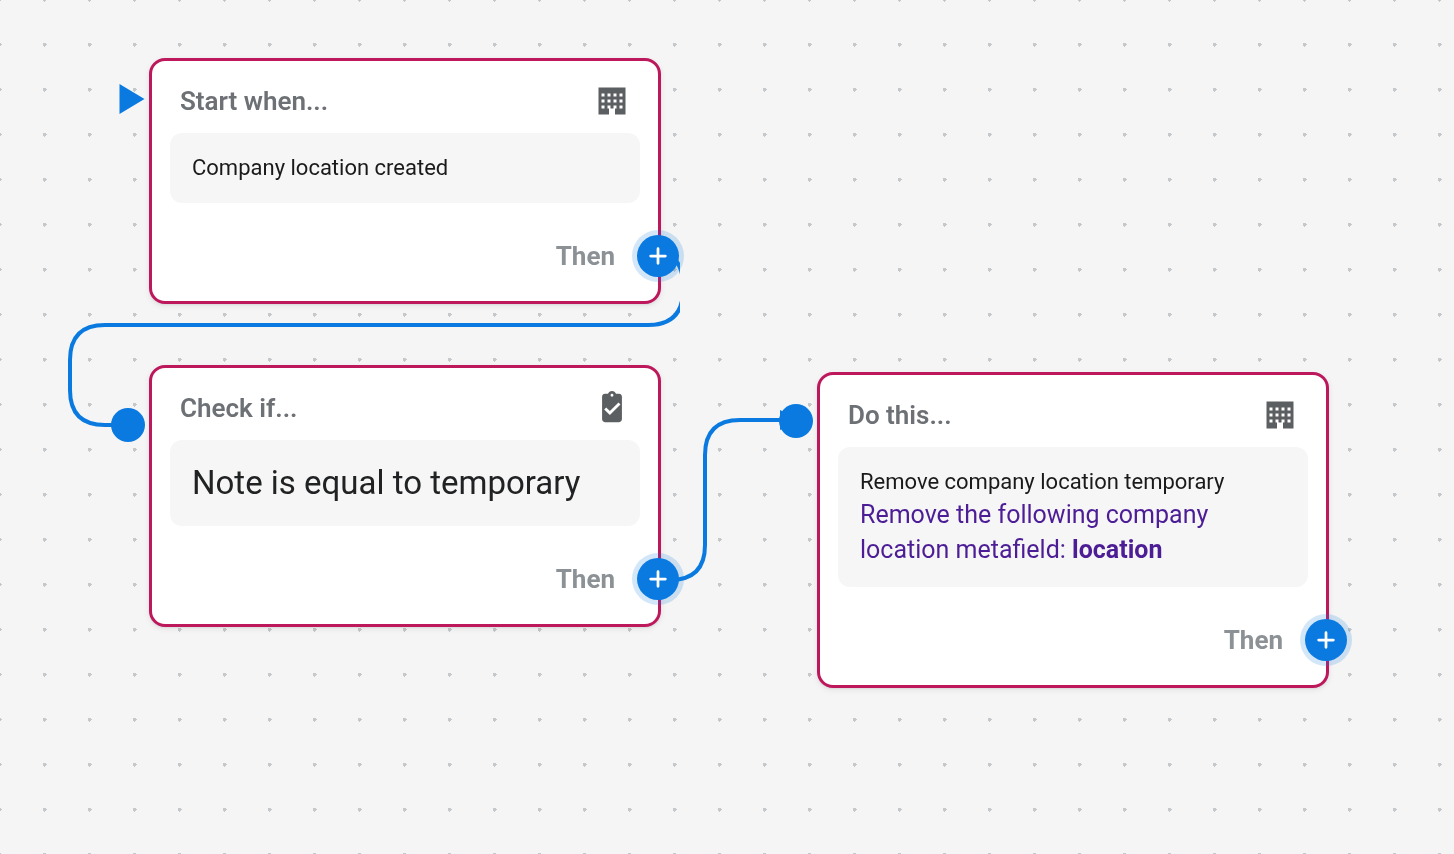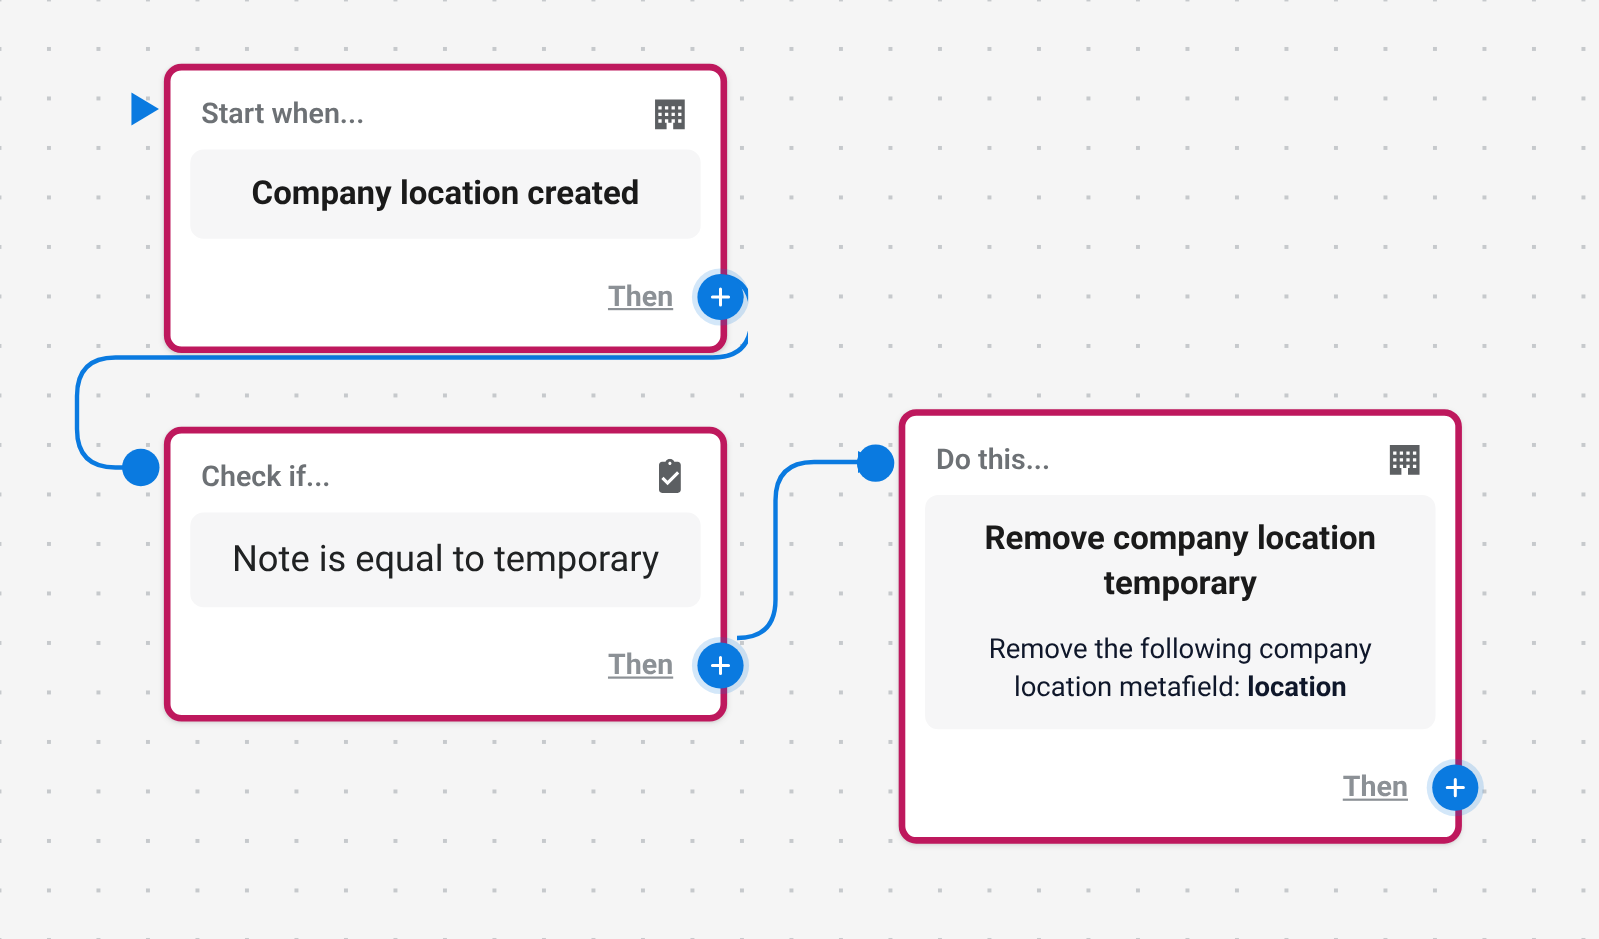--- a/index.html
+++ b/index.html
@@ -28,22 +28,21 @@
     .canvas {
       position: absolute;
       inset: 0;
     }
     
     .card {
       position: absolute;
       background: #ffffff;
       border-radius: 16px;
       box-shadow: 0 2px 6px rgba(0,0,0,0.08), 0 1px 2px rgba(0,0,0,0.06);
-      border: 6px solid #be185d;
-      text-align: center;
+      border: 3px solid #be185d;
     }
     
     .card-header {
       display: flex;
       align-items: center;
       justify-content: space-between;
       padding: 22px 28px 14px 28px;
     }
     
     .card-title {
@@ -62,38 +61,38 @@
     }
     
     .card-body {
       margin: 0 18px 18px 18px;
       background: #f6f6f7;
       border-radius: 12px;
       padding: 20px 22px;
     }
     
     .card-body-title {
-      font-size: 30px;
-      font-weight: 700;
+      font-size: 22px;
+      font-weight: 400;
       color: #1a1a1a;
       line-height: 1.35;
     }
     
     .card-body-text {
       font-size: 33px;
       color: #202223;
       line-height: 1.4;
       font-weight: 400;
     }
     
     .card-body-desc {
       font-size: 25px;
-      color: #0f172a;
+      color: #4c1d95;
       line-height: 1.4;
-      margin-top: 22px;
+      margin-top: 0;
     }
     
     .card-body-desc .bold {
       font-weight: 700;
     }
     
     .card-footer {
       display: flex;
       flex-direction: column;
       align-items: flex-end;
@@ -107,21 +106,20 @@
       align-items: center;
       gap: 14px;
       padding-right: 0;
     }
     
     .then-label, .otherwise-label {
       color: #8c9196;
       font-size: 26px;
       font-weight: 700;
       padding-right: 8px;
-      text-decoration: underline;
     }
     
     .add-button {
       width: 42px;
       height: 42px;
       border-radius: 50%;
       background: #0a7ae0;
       display: flex;
       align-items: center;
       justify-content: center;
@@ -208,21 +206,21 @@
           <svg viewBox="0 0 24 24">
               <path d="M12 4v16M4 12h16" stroke="#fff" stroke-width="3" stroke-linecap="round"></path>
             </svg>
         </div>
       </div>
     </div>
   </div>
 
   <div class="node-marker" style="left:111px; top:408px;"></div>
 
-  <div class="card" style="left:149px; top:388px; width:512px;">
+  <div class="card" style="left:149px; top:365px; width:512px;">
     <div class="card-header">
       <div class="card-title">Check if...</div>
       <div class="card-icon">
         <svg viewBox="0 0 24 24" width="34" height="34">
           <path fill="#5c5f62" d="M17 2h-2.18C14.4 0.84 13.3 0 12 0s-2.4 0.84-2.82 2H7c-1.1 0-2 0.9-2 2v16c0 1.1 0.9 2 2 2h10c1.1 0 2-0.9 2-2V4c0-1.1-0.9-2-2-2zm-5 0c0.55 0 1 0.45 1 1s-0.45 1-1 1-1-0.45-1-1 0.45-1 1-1zm-1.5 15l-4-4 1.41-1.41L10.5 14.17l6.09-6.09L18 9.5l-7.5 7.5z"></path>
         </svg>
       </div>
     </div>
     <div class="card-body">
       <div class="card-body-text">Note is equal to temporary</div>

